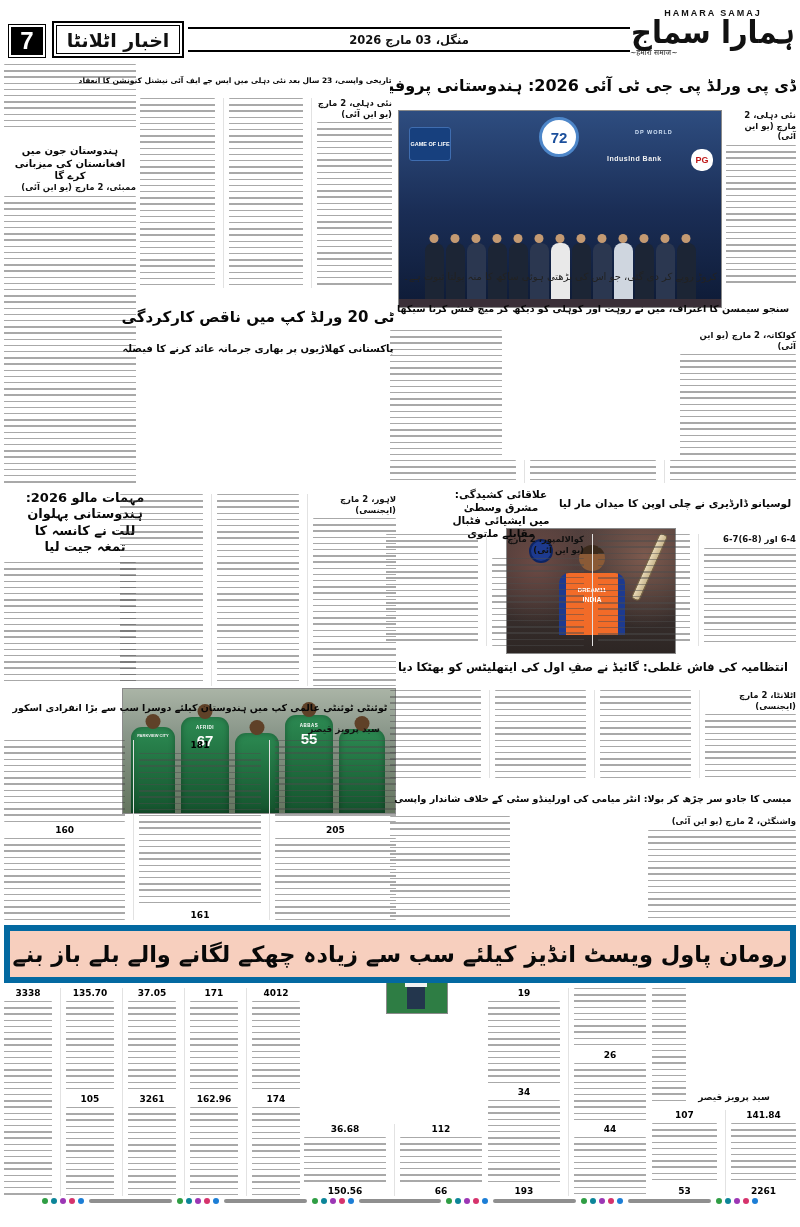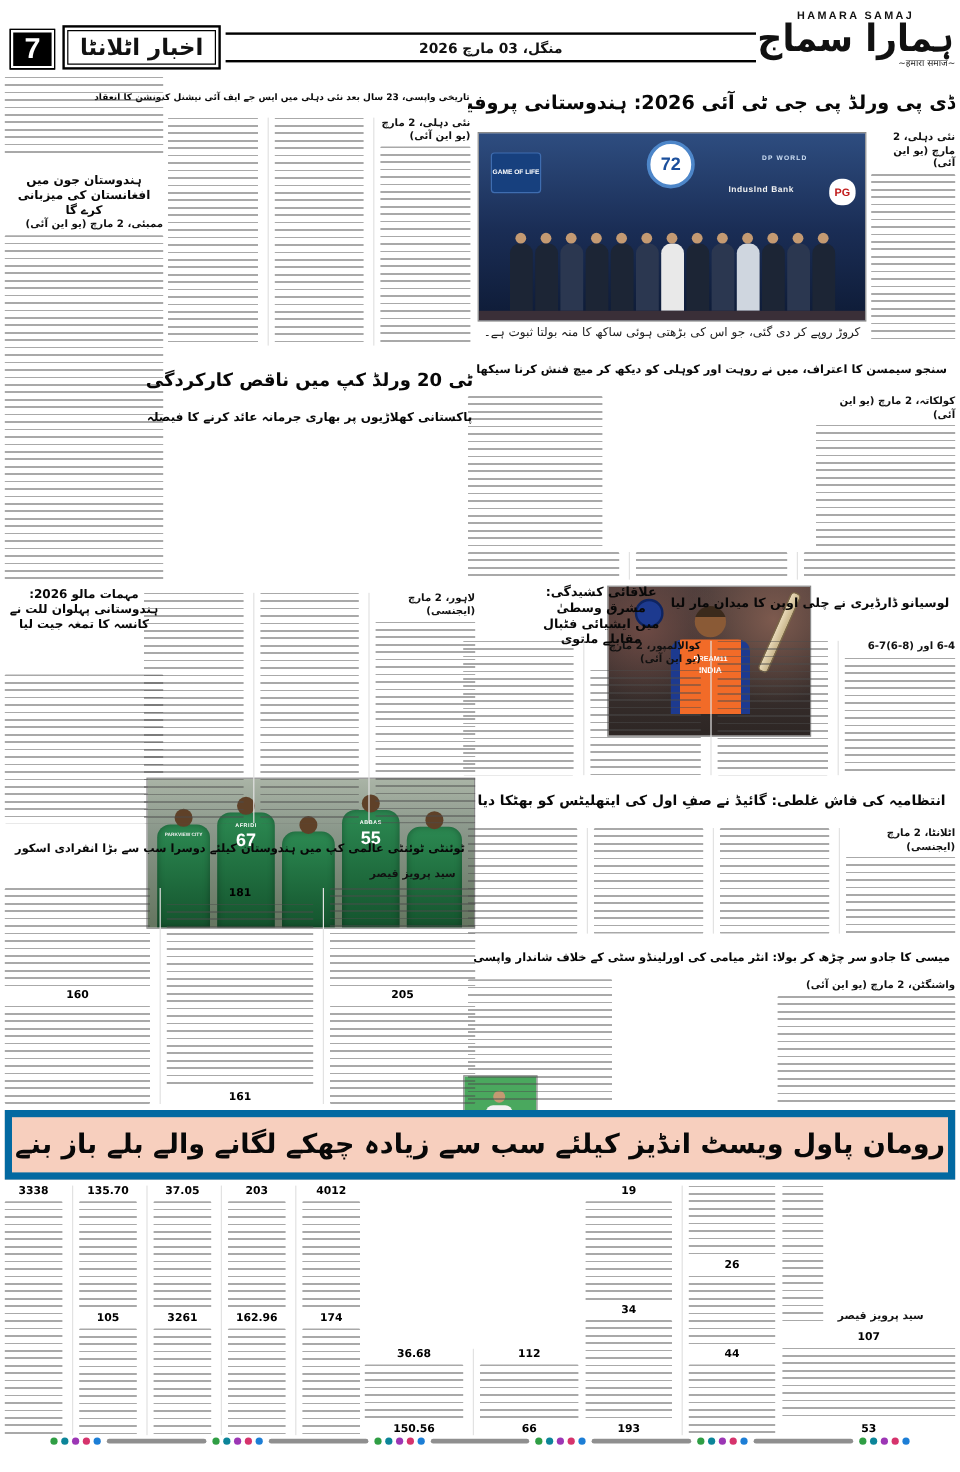--- a/index.html
+++ b/index.html
@@ -19,21 +19,21 @@
   .photo{overflow:hidden;position:relative;border:1px solid #8a8a8a;background:#777}
   
   .pagebox{background:#000;color:#fff;display:flex;align-items:center;justify-content:center;
            font:bold 24px "Liberation Sans",sans-serif;box-shadow:inset 0 0 0 2px #fff;border:1px solid #000}
   .secbox{border:2px solid #000;box-shadow:inset 0 0 0 2px #fff,inset 0 0 0 3px #000;
           display:flex;align-items:center;justify-content:center;font-weight:bold;font-size:19px}
   .datebar{border-top:2px solid #000;border-bottom:2px solid #000;display:flex;align-items:center;justify-content:center;
            font-size:11.5px;font-weight:bold}
   .mast-en{font:bold 9px "Liberation Sans",sans-serif;letter-spacing:2px;text-align:center}
   .mast-ur{font-weight:bold;font-size:29px;text-align:center;line-height:1.0;transform:scaleY(1.08)}
-  .mast-hi{font-size:7.5px;text-align:right;color:#222}
+  .mast-hi{font-size:7.5px;text-align:left;color:#222}
   
   .golfbg{background:linear-gradient(180deg,#2e4d80 0%,#1a2d55 52%,#0e1b36 100%)}
   .pers{width:19px;height:56px;border-radius:8px 8px 0 0;background:#1c2535;position:relative;margin:0 1px;flex:0 0 auto}
   .pers::before{content:"";position:absolute;top:-9px;left:50%;transform:translateX(-50%);width:9px;height:9px;border-radius:50%;background:#c49a72}
   .pers:nth-child(3n){background:#2b3750}
   .pers:nth-child(7){background:#e9e9e9}
   .pers:nth-child(10){background:#cfd6df}
   .logo72{width:40px;height:40px;border-radius:50%;background:#fff;border:3px solid #4d86c9;display:flex;align-items:center;justify-content:center;font:bold 15px "Liberation Sans",sans-serif;color:#1b4f9c}
   .gamebox{background:#17407e;border:1px solid #3f6db0;color:#fff;font:bold 5.5px "Liberation Sans",sans-serif;text-align:center;display:flex;align-items:center;justify-content:center;border-radius:3px}
   .pgbox{background:#fff;color:#c01818;font:bold 9px "Liberation Sans",sans-serif;display:flex;align-items:center;justify-content:center;border-radius:10px}
@@ -71,21 +71,21 @@
 <div class="abs datebar ur" style="left:188px;top:27px;width:442px;height:25px">
   <span>منگل، 03 مارچ 2026</span>
 </div>
 <div class="abs" style="left:630px;top:8px;width:166px;height:52px">
   <div class="mast-en">HAMARA SAMAJ</div>
   <div class="mast-ur ur">ہمارا سماج</div>
   <div class="mast-hi">~हमारा समाज~</div>
 </div>
 
 <div class="abs hl ur fit" style="left: 390px; top: 66px; width: 406px; height: 40px; font-size: 16px; line-height: 40px;">ڈی پی ورلڈ پی جی ٹی آئی 2026: ہندوستانی پروفیشنل گولف کی نئی کہانی</div>
-<div class="abs photo golfbg" style="left:398px;top:110px;width:324px;height:158px">
+<div class="abs photo golfbg" style="left:398px;top:110px;width:324px;height:198px">
   <div class="abs gamebox" style="left:10px;top:16px;width:42px;height:34px">GAME OF LIFE</div>
   <div class="abs logo72" style="left:140px;top:6px">72</div>
   <div class="abs dptxt" style="left:236px;top:18px">DP WORLD</div>
   <div class="abs banktxt" style="left:208px;top:44px">IndusInd Bank</div>
   <div class="abs pgbox" style="left:292px;top:38px;width:22px;height:22px">PG</div>
   <div class="abs" style="left:0;bottom:8px;width:100%;display:flex;justify-content:center;align-items:flex-end">
     <span class="pers"></span>
       <span class="pers"></span>
       <span class="pers"></span>
       <span class="pers"></span>
@@ -122,21 +122,21 @@
 </div>
 
 <div class="abs" style="left:4px;top:64px;width:132px;height:64px;display:flex">
     <div class="tx"></div>
   </div>
 <div class="abs hl ur" style="left:6px;top:145px;width:128px;height:44px;font-size:10px">ہندوستان جون میں افغانستان کی میزبانی کرے گا</div>
 <div class="abs" style="left:4px;top:182px;width:132px;height:302px;display:flex;flex-direction:column;gap:3px">
   <div class="dl">ممبئی، 2 مارچ (یو این آئی)</div>
   <div class="tx"></div>
 </div>
-<div class="abs hl ur" style="left:6px;top:490px;width:128px;height:66px;font-size:10px">مہمات مالو 2026: ہندوستانی پہلوان للت نے کانسہ کا تمغہ جیت لیا</div>
+<div class="abs hl ur" style="left:21px;top:490px;width:128px;height:66px;font-size:13px">مہمات مالو 2026: ہندوستانی پہلوان للت نے کانسہ کا تمغہ جیت لیا</div>
 <div class="abs" style="left:4px;top:562px;width:132px;height:124px;display:flex">
     <div class="tx"></div>
   </div>
 
 <div class="abs hl ur fit" style="left: 390px; top: 292px; width: 406px; height: 34px; font-size: 9.5px; line-height: 34px;">سنجو سیمسن کا اعتراف، میں نے روہت اور کوہلی کو دیکھ کر میچ فنش کرنا سیکھا</div>
 <div class="abs photo samsonbg" style="left:506px;top:330px;width:170px;height:126px">
   <div class="abs head" style="left:72px;top:16px;width:26px;height:26px"></div>
   <div class="abs" style="left:22px;top:10px;width:24px;height:24px;border-radius:50%;background:#1d3a8f;border:2px solid #0e2461"></div>
   <div class="abs bat" style="left:138px;top:2px;width:9px;height:72px;transform:rotate(24deg)"></div>
   <div class="abs" style="left:52px;top:44px;width:66px;height:62px;border-radius:10px 10px 0 0;background:linear-gradient(90deg,#1d3a8f 0 11%,#f26b28 11% 89%,#1d3a8f 89%);text-align:center;padding-top:14px">
@@ -267,20 +267,25 @@
 <div class="abs banner" style="left:4px;top:925px;width:792px;height:58px">
   <div class="hl ur fit" style="width: 780px; height: 48px; font-size: 22.5px; line-height: 48px;">رومان پاول ویسٹ انڈیز کیلئے سب سے زیادہ چھکے لگانے والے بلے باز بنے</div>
 </div>
 
 <div class="abs dl" style="left:692px;top:1092px;width:84px;text-align:center;font-size:9px">سید پرویز قیصر</div>
 <div class="abs" style="left:652px;top:988px;width:34px;height:116px;display:flex">
     <div class="tx"></div>
   </div>
 <div class="abs cols" style="left:652px;top:1110px;width:144px;height:86px">
   <div class="col">
+      <div class="stat">141.84</div>
+      <div class="tx"></div>
+      <div class="stat">2261</div>
+    </div>
+  <div class="col">
       <div class="stat">107</div>
       <div class="tx"></div>
       <div class="stat">53</div>
     </div>
 </div>
 
 <div class="abs cols" style="left:304px;top:1124px;width:178px;height:72px">
   <div class="col">
       <div class="stat">112</div>
       <div class="tx"></div>
@@ -311,21 +316,21 @@
 </div>
 
 <div class="abs cols" style="left:4px;top:988px;width:296px;height:208px">
   <div class="col">
       <div class="stat">4012</div>
       <div class="tx"></div>
       <div class="stat">174</div>
       <div class="tx"></div>
     </div>
   <div class="col">
-      <div class="stat">203</div>
+      <div class="stat">171</div>
       <div class="tx"></div>
       <div class="stat">162.96</div>
       <div class="tx"></div>
     </div>
   <div class="col">
       <div class="stat">37.05</div>
       <div class="tx"></div>
       <div class="stat">3261</div>
       <div class="tx"></div>
     </div>

